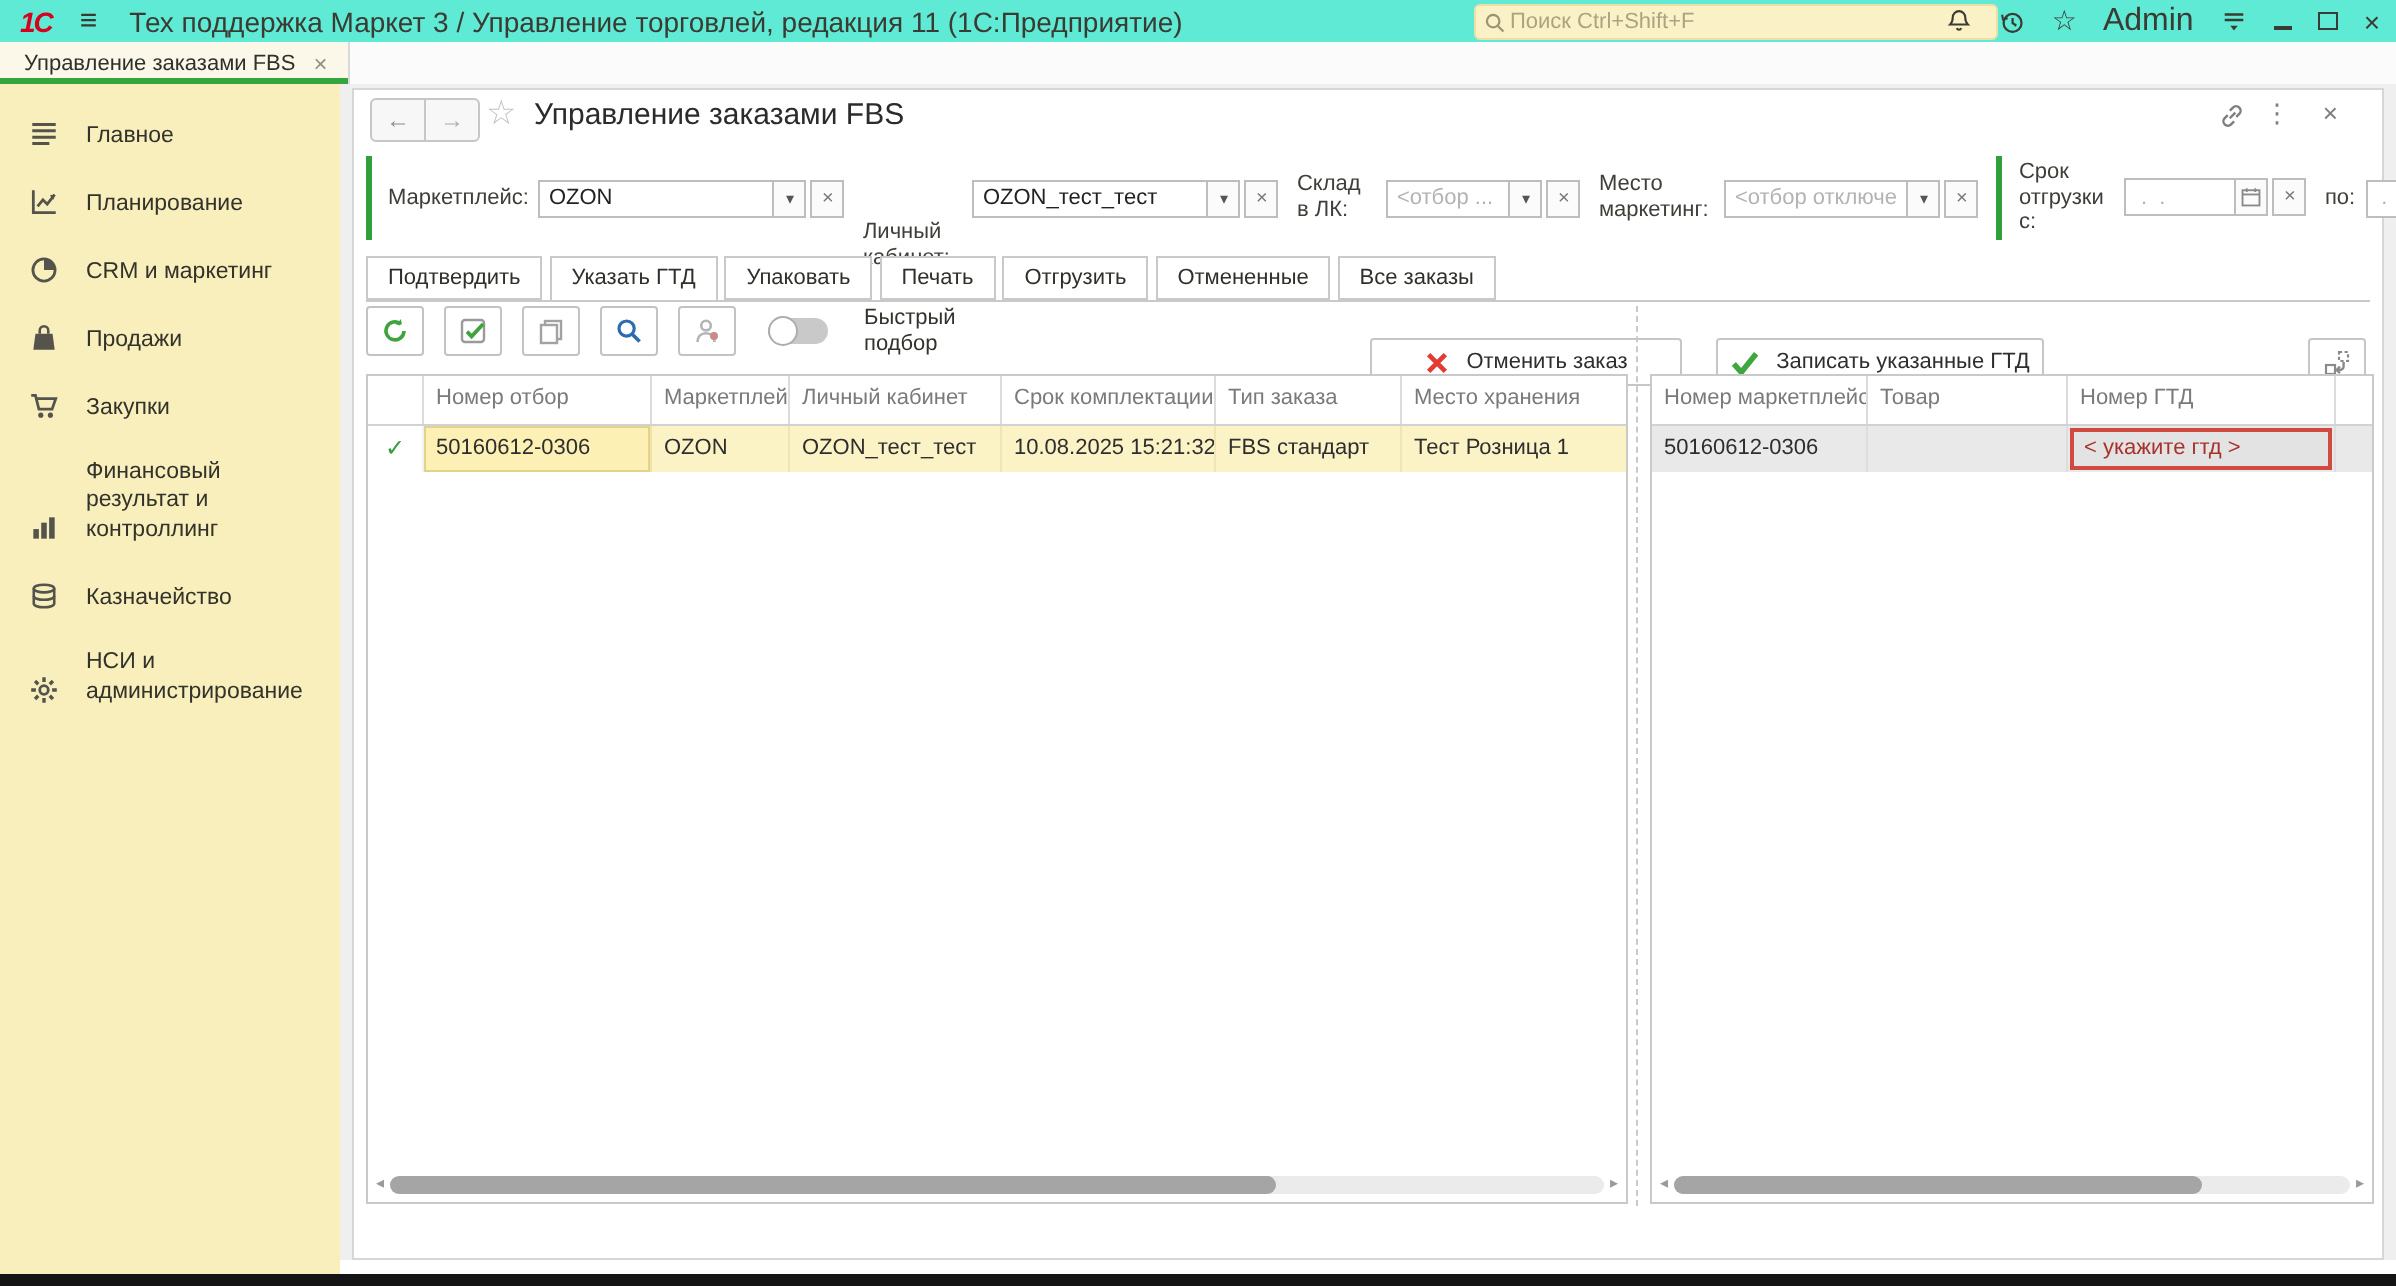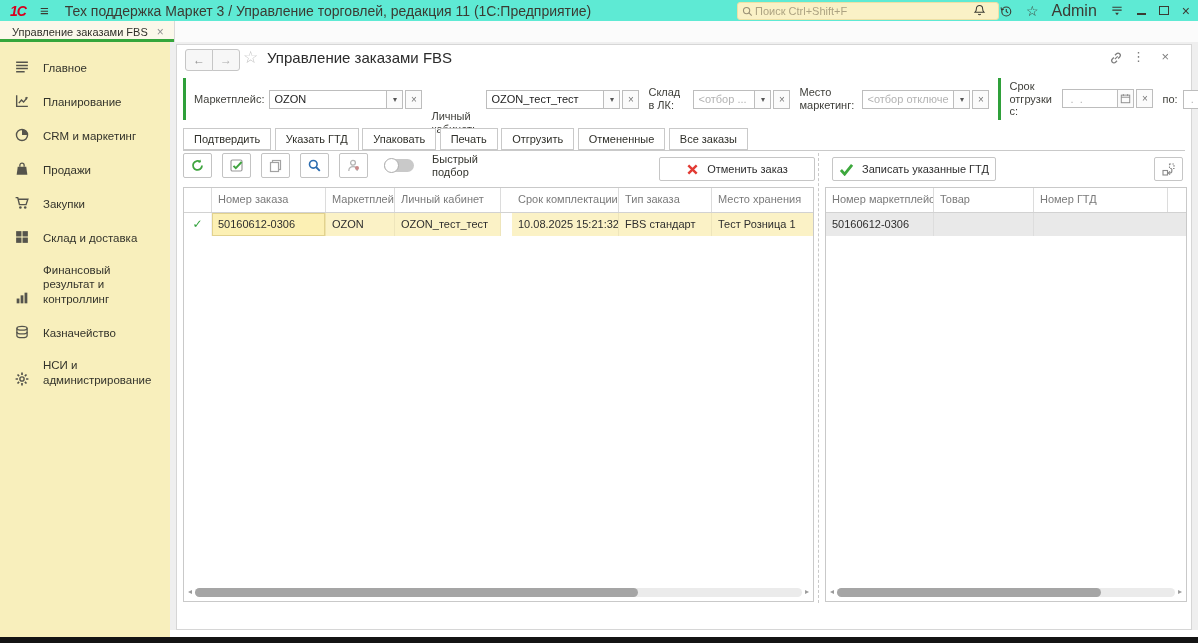--- a/index.html
+++ b/index.html
@@ -67,21 +67,21 @@
   .vtabs::after{content:"";position:absolute;left:0;right:0;bottom:0;border-bottom:1px solid #C9C9C9;}
   .vtab{display:inline-block;height:22px;line-height:21px;padding:0 10px;border:1px solid #C9C9C9;background:#FFF;font-size:11px;color:#30302A;margin-right:-1px;box-sizing:border-box;position:relative;cursor:pointer;}
   .vtab.active{height:23px;z-index:2;}
   
   .toolbar{position:absolute;left:6px;top:108px;right:6px;height:26px;}
   .tb-left{display:flex;align-items:center;gap:10px;}
   .tb-btn{width:27px;height:23px;border:1px solid #C3C3C3;border-radius:2px;background:#FFF;display:flex;align-items:center;justify-content:center;cursor:pointer;}
   .toggle{width:30px;height:13px;border-radius:7px;background:#C9C9C9;position:relative;margin-left:6px;cursor:pointer;flex:0 0 30px;}
   .toggle .knob{position:absolute;left:0;top:-1px;width:15px;height:15px;border-radius:50%;background:#FFF;border:1px solid #ADADAD;box-sizing:border-box;}
   .toggle-lbl{font-size:11px;color:#33332D;line-height:1.15;margin-left:8px;width:50px;}
-  .cmd-btn{position:absolute;top:4px;height:24px;border:1px solid #C6C6C6;border-radius:2px;background:#FFF;display:flex;align-items:center;justify-content:center;gap:8px;font-size:11px;color:#2E2E2E;cursor:pointer;box-sizing:border-box;}
+  .cmd-btn{position:absolute;top:16px;height:24px;border:1px solid #C6C6C6;border-radius:2px;background:#FFF;display:flex;align-items:center;justify-content:center;gap:8px;font-size:11px;color:#2E2E2E;cursor:pointer;box-sizing:border-box;margin-left:26px;}
   .btn-cancel{left:476px;width:156px;}
   .btn-save{left:649px;width:164px;}
   .btn-form{right:2px;width:29px;}
   
   .splitter{position:absolute;left:641px;top:108px;height:450px;border-left:1px dashed #C9C9C9;}
   
   .tbl{position:absolute;top:142px;background:#FFF;border:1px solid #C9C9C9;box-sizing:border-box;}
   .tbl-left{left:6px;width:631px;height:415px;}
   .tbl-right{left:648px;width:362px;height:415px;}
   .thead{display:flex;height:24px;border-bottom:1px solid #D2D2D2;}
@@ -89,21 +89,21 @@
   .trow{display:flex;height:23px;cursor:pointer;}
   .td{font-size:11px;color:#2E2E2E;line-height:22px;padding:0 6px;box-sizing:border-box;border-right:1px solid rgba(0,0,0,0.05);overflow:hidden;white-space:nowrap;}
   .orow .td{background:#FBF2C6;}
   .orow .td.selcol{background:#FFFFFF;text-align:center;padding:0;color:#2FA03A;font-weight:bold;font-size:12px;}
   .orow .td.curcell{box-shadow:inset 0 0 0 1px #E2D28E;background:#FCF0B4;}
   .grow .td{background:#E9E9E9;}
   .lc0{width:28px;flex:0 0 28px;}
   .lc1{width:114px;flex:0 0 114px;}
   .lc2{width:69px;flex:0 0 69px;}
   .lc3{width:106px;flex:0 0 106px;}
-  .lc4{width:107px;flex:0 0 107px;margin-left:11px;}
+  .lc4{width:107px;flex:0 0 107px;}
   .lc5{width:93px;flex:0 0 93px;}
   .lc6{flex:1;border-right:none;}
   .rc0{width:108px;flex:0 0 108px;}
   .rc1{width:100px;flex:0 0 100px;}
   .rc2{width:134px;flex:0 0 134px;}
   .rc3{flex:1;border-right:none;}
   .gtd-cell{padding:0;}
   .gtd-badge{display:block;margin:1px 1px;border:2px solid #D04A42;background:#E3E3E3;color:#A8322B;line-height:17px;height:17px;padding:0 5px;font-size:11px;}
   
   .hscroll{position:absolute;left:4px;right:4px;bottom:3px;height:12px;display:flex;align-items:center;gap:3px;}
@@ -197,29 +197,20 @@
   <div class="side-item">
     <svg width="16" height="16" viewBox="0 0 15 15">
         <path d="M1.5 2.5h2l1.6 6.5h6.2l1.7-5H4" fill="none" stroke="#55544C" stroke-width="1.3"></path>
         <circle cx="6" cy="11.8" r="1.2" fill="#55544C"></circle>
         <circle cx="10.5" cy="11.8" r="1.2" fill="#55544C"></circle>
       </svg>
     <span class="lbl">Закупки</span>
   </div>
   <div class="side-item">
     <svg width="16" height="16" viewBox="0 0 15 15">
-        <rect x="2" y="2" width="5" height="5" fill="#55544C"></rect>
-        <rect x="8" y="2" width="5" height="5" fill="#55544C"></rect>
-        <rect x="2" y="8" width="5" height="5" fill="#55544C"></rect>
-        <rect x="8" y="8" width="5" height="5" fill="#55544C"></rect>
-      </svg>
-    <span class="lbl">Склад и доставка</span>
-  </div>
-  <div class="side-item">
-    <svg width="16" height="16" viewBox="0 0 15 15">
         <rect x="2.5" y="8" width="2.6" height="4.5" fill="#55544C"></rect>
         <rect x="6.2" y="5" width="2.6" height="7.5" fill="#55544C"></rect>
         <rect x="9.9" y="2.5" width="2.6" height="10" fill="#55544C"></rect>
       </svg>
     <span class="lbl">Финансовый результат и контроллинг</span>
   </div>
   <div class="side-item">
     <svg width="16" height="16" viewBox="0 0 15 15">
         <ellipse cx="7.5" cy="4" rx="4.8" ry="1.8" fill="none" stroke="#55544C" stroke-width="1.2"></ellipse>
         <path d="M2.7 4v3.5c0 1 2.1 1.8 4.8 1.8s4.8-.8 4.8-1.8V4" fill="none" stroke="#55544C" stroke-width="1.2"></path>
@@ -374,21 +365,21 @@
           <path d="M9 9.3L7.3 11 9 12.6" fill="none" stroke="#8A8A8A" stroke-width="1.2"></path>
         </svg>
     </div>
   </div>
 
   <div class="splitter"></div>
 
   <div class="tbl tbl-left">
     <div class="thead">
       <div class="th lc0"></div>
-      <div class="th lc1">Номер заказа</div>
+      <div class="th lc1">Номер отбор</div>
       <div class="th lc2">Маркетплейс</div>
       <div class="th lc3">Личный кабинет</div>
       <div class="th lc4">Срок комплектации</div>
       <div class="th lc5">Тип заказа</div>
       <div class="th lc6">Место хранения</div>
     </div>
     <div class="trow orow">
       <div class="td lc0 selcol">✓</div>
       <div class="td lc1 curcell">50160612-0306</div>
       <div class="td lc2">OZON</div>
@@ -409,20 +400,23 @@
   <div class="tbl tbl-right">
     <div class="thead">
       <div class="th rc0">Номер маркетплейса</div>
       <div class="th rc1">Товар</div>
       <div class="th rc2">Номер ГТД</div>
       <div class="th rc3"></div>
     </div>
     <div class="trow grow">
       <div class="td rc0">50160612-0306</div>
       <div class="td rc1"></div>
+      <div class="td rc2 gtd-cell">
+        <span class="gtd-badge">&lt; укажите гтд &gt;</span>
+      </div>
       <div class="td rc3"></div>
     </div>
     <div class="hscroll">
       <span class="sarrow">◂</span>
       <span class="strack">
           <span class="sthumb w78"></span>
         </span>
       <span class="sarrow">▸</span>
     </div>
   </div>

